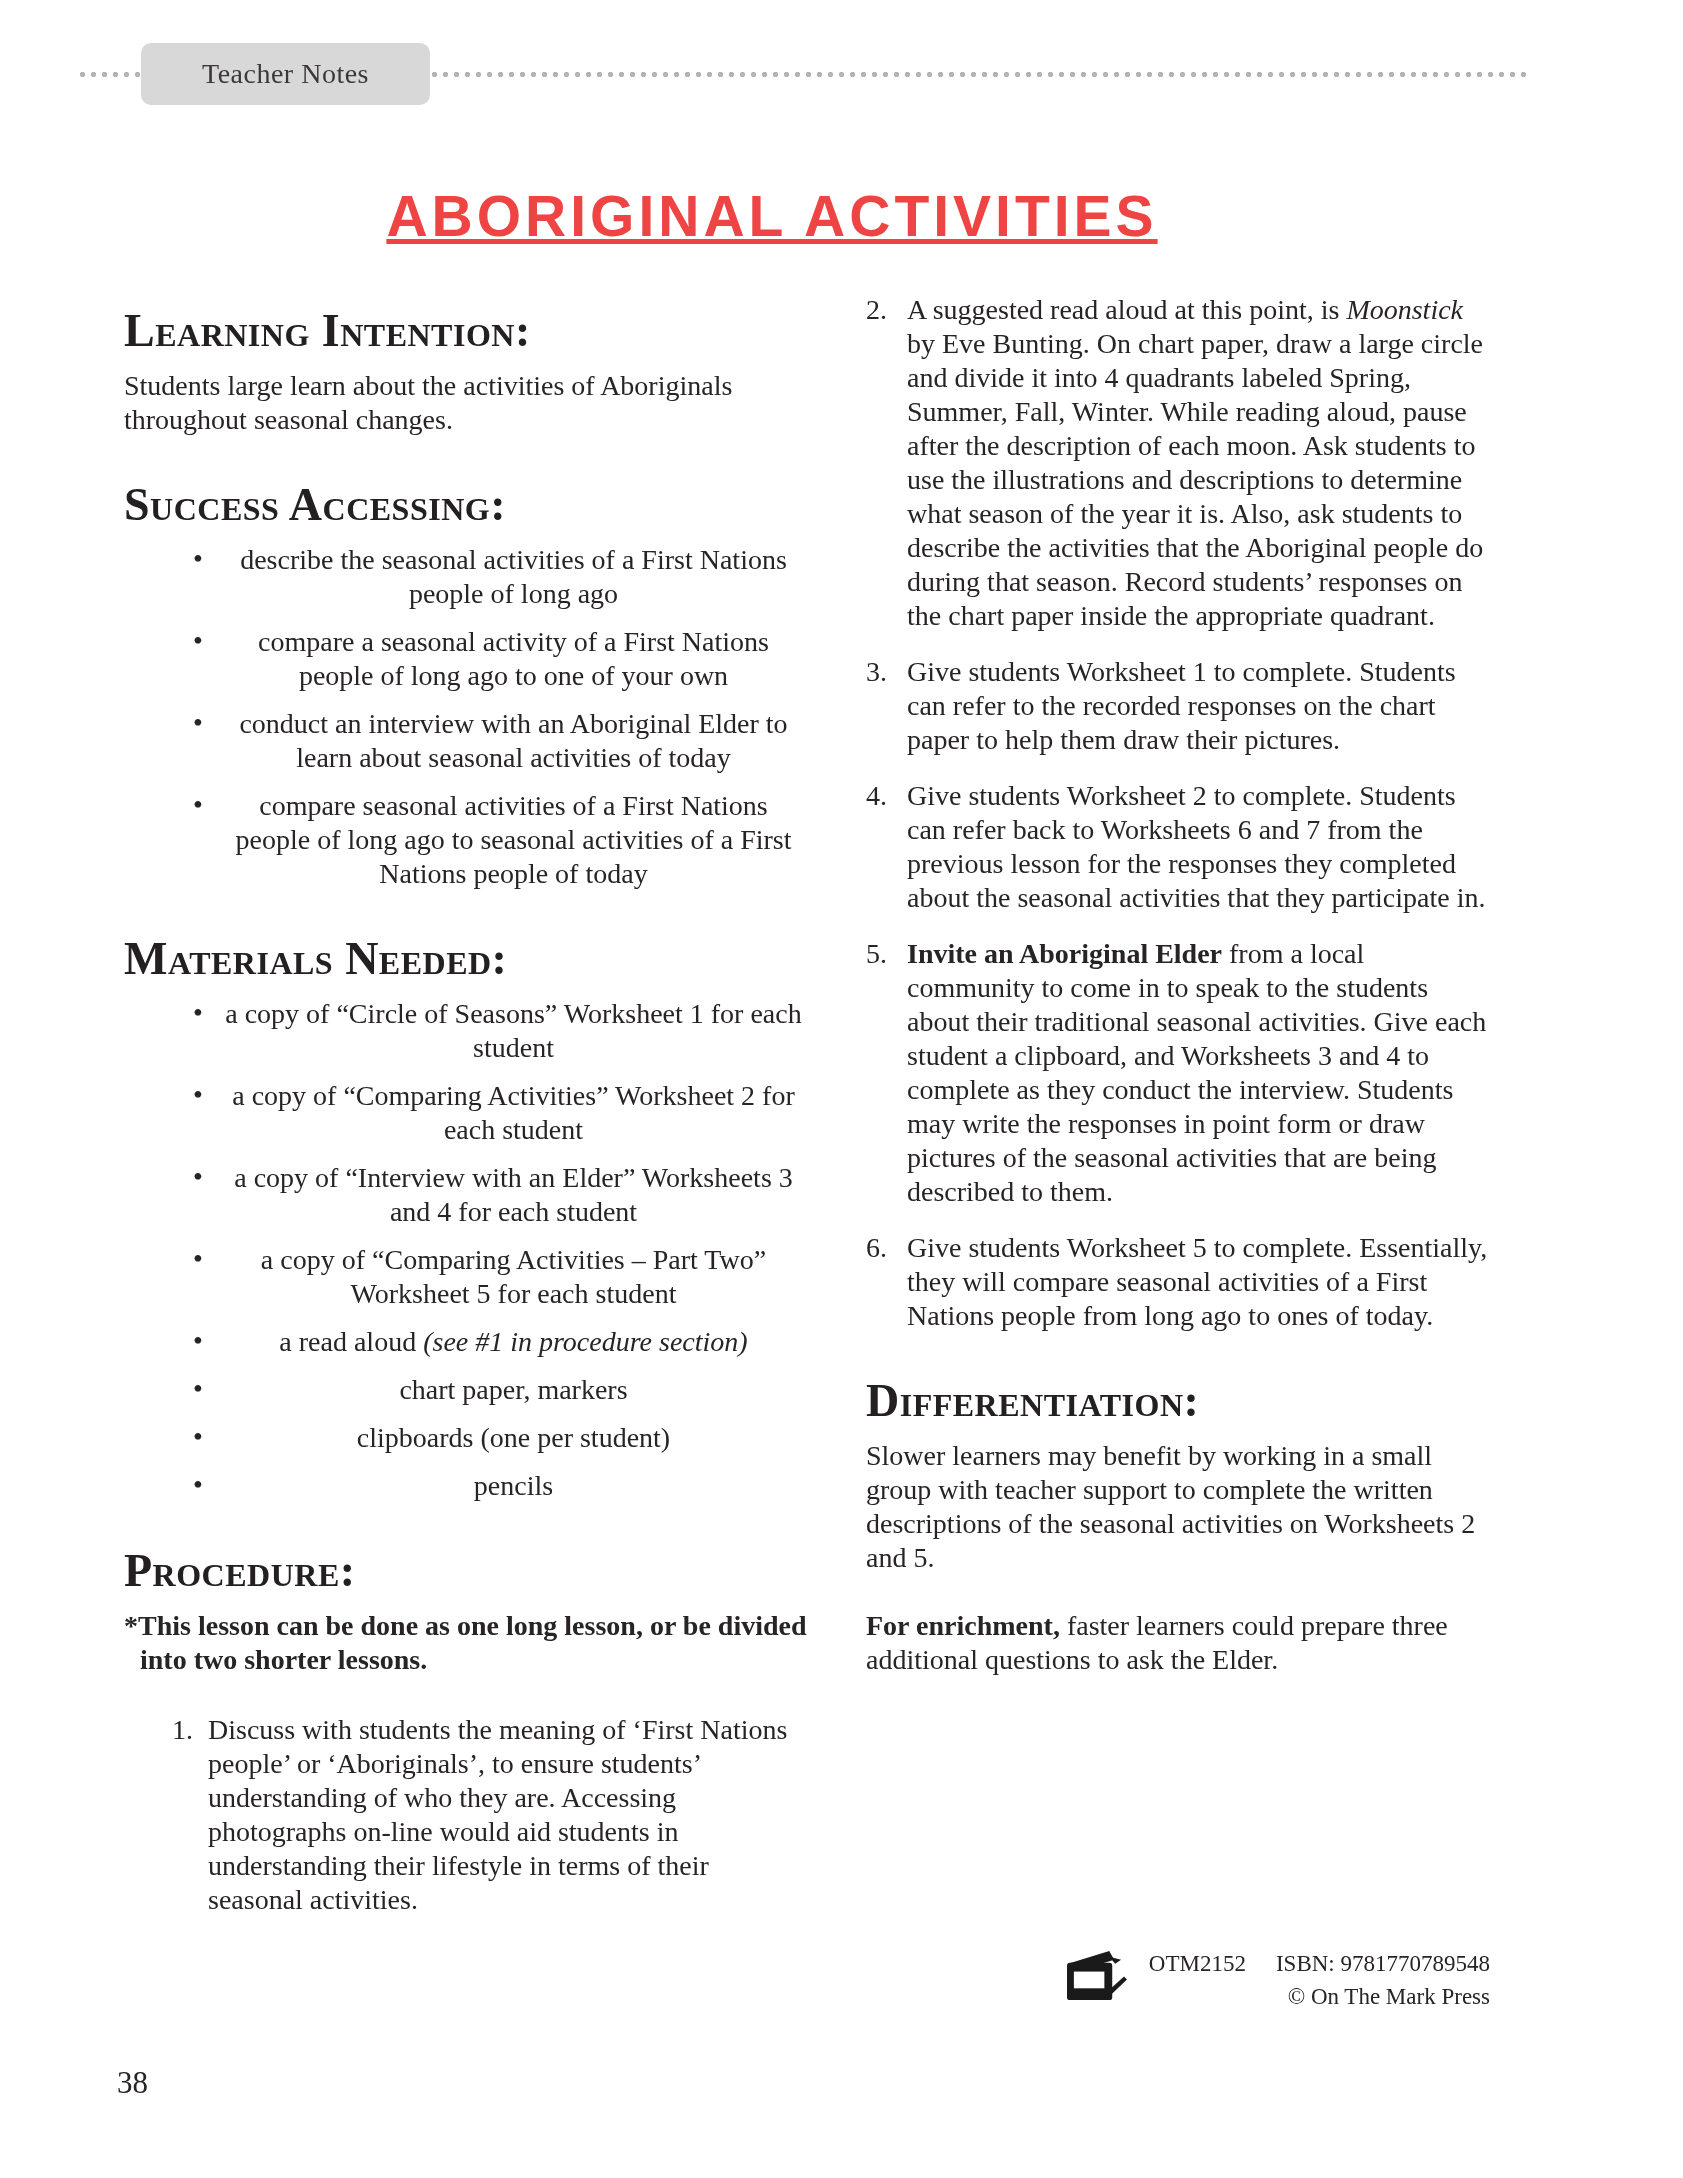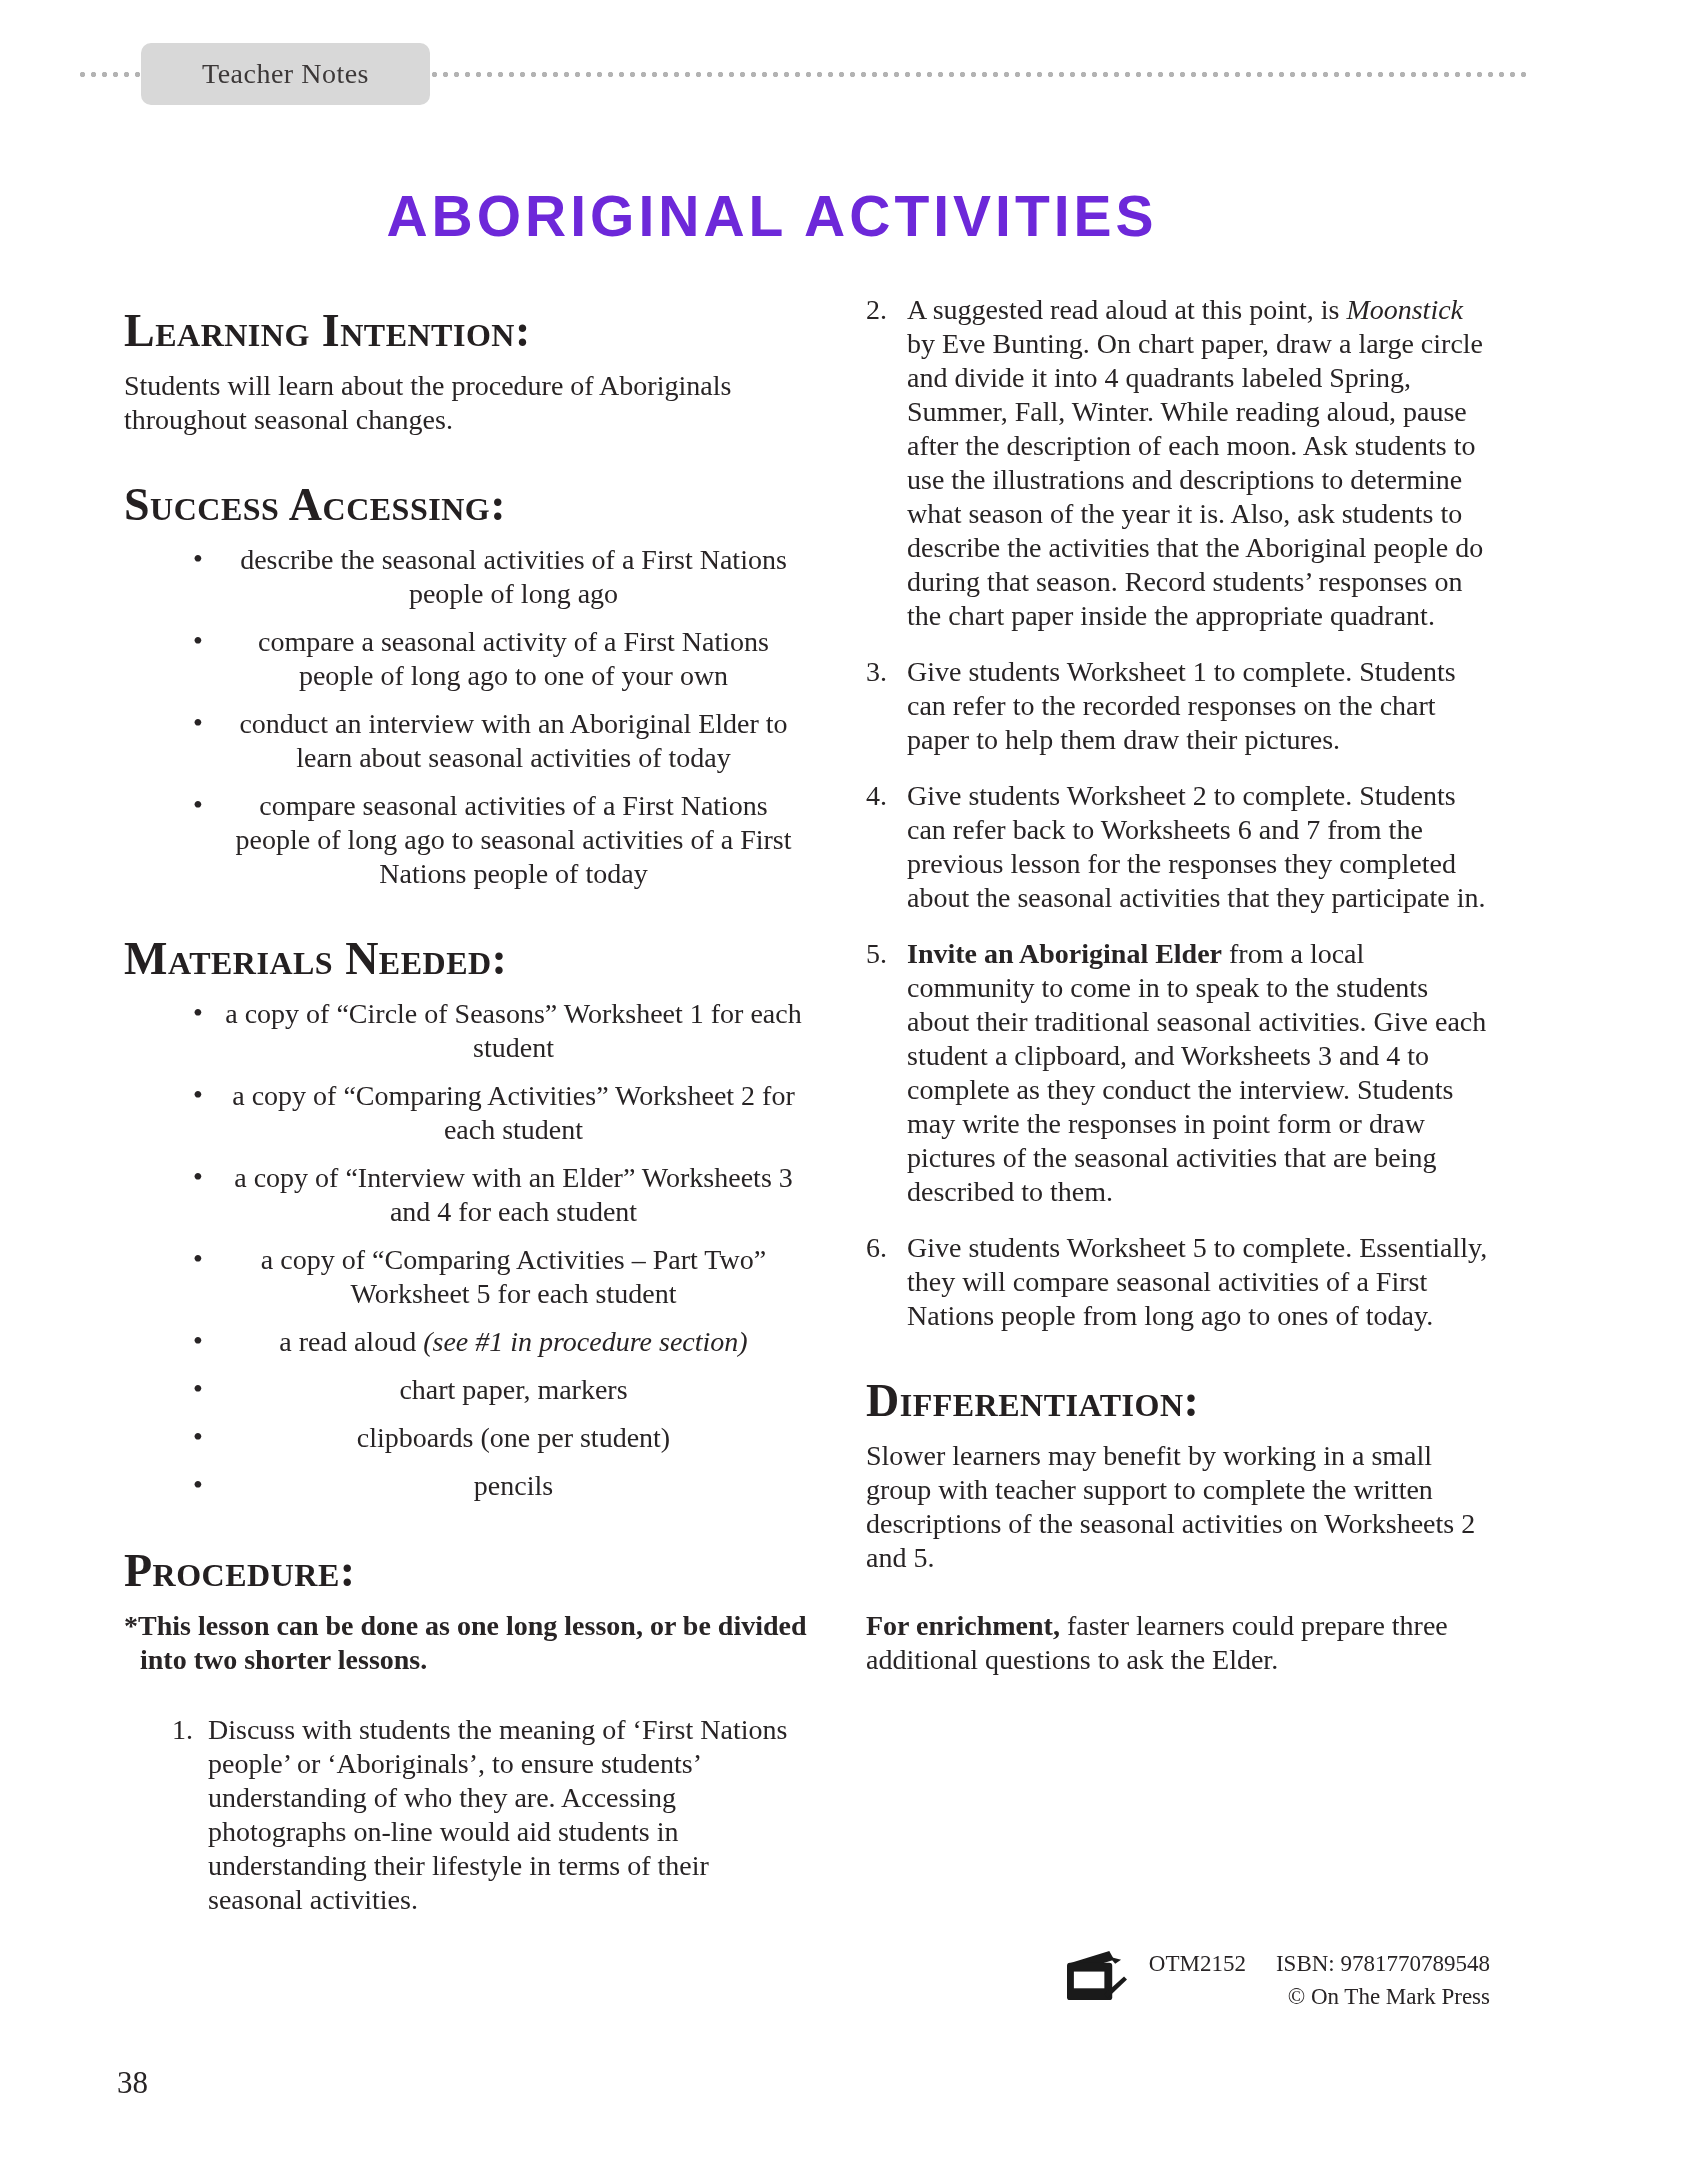--- a/index.html
+++ b/index.html
@@ -23,21 +23,22 @@
     position:absolute; top:43px; left:141px; width:289px; height:62px;
     background:#d8d8d8; border-radius:10px;
     display:flex; align-items:center; justify-content:center;
     font-size:28px; color:#3c3838; letter-spacing:0.5px;
   }
   .title {
     position:absolute; top:145px; left:0; width:1544px;
     text-align:center;
     font-family:"Liberation Sans", sans-serif;
     font-weight:700; font-size:57px; letter-spacing:4px;
-    color:#6d28d9;
+    color:#ef4444;
+    text-decoration:underline;
   }
 
   
   .columns {
     position:absolute; top:293px; left:124px; width:1366px;
     display:flex; gap:59px; align-items:flex-start;
   }
   .col-left  { width:683px; }
   .col-right { width:624px; }
 
@@ -97,21 +98,21 @@
   <div class="tab">
     <span>Teacher Notes</span>
   </div>
   <h1 class="title">ABORIGINAL ACTIVITIES</h1>
 
   <div class="columns">
 
     <div class="col-left">
 
       <h2 class="h2 first">Learning Intention:</h2>
-      <p class="body-text">Students will learn about the procedure of Aboriginals throughout seasonal changes.</p>
+      <p class="body-text">Students large learn about the activities of Aboriginals throughout seasonal changes.</p>
 
       <h2 class="h2">Success Accessing:</h2>
       <div class="bullets">
         <div class="bullet">describe the seasonal activities of a First Nations people of long ago</div>
         <div class="bullet">compare a seasonal activity of a First Nations people of long ago to one of your own</div>
         <div class="bullet">conduct an interview with an Aboriginal Elder to learn about seasonal activities of today</div>
         <div class="bullet">compare seasonal activities of a First Nations people of long ago to seasonal activities of a First Nations people of today</div>
       </div>
 
       <h2 class="h2">Materials Needed:</h2>

